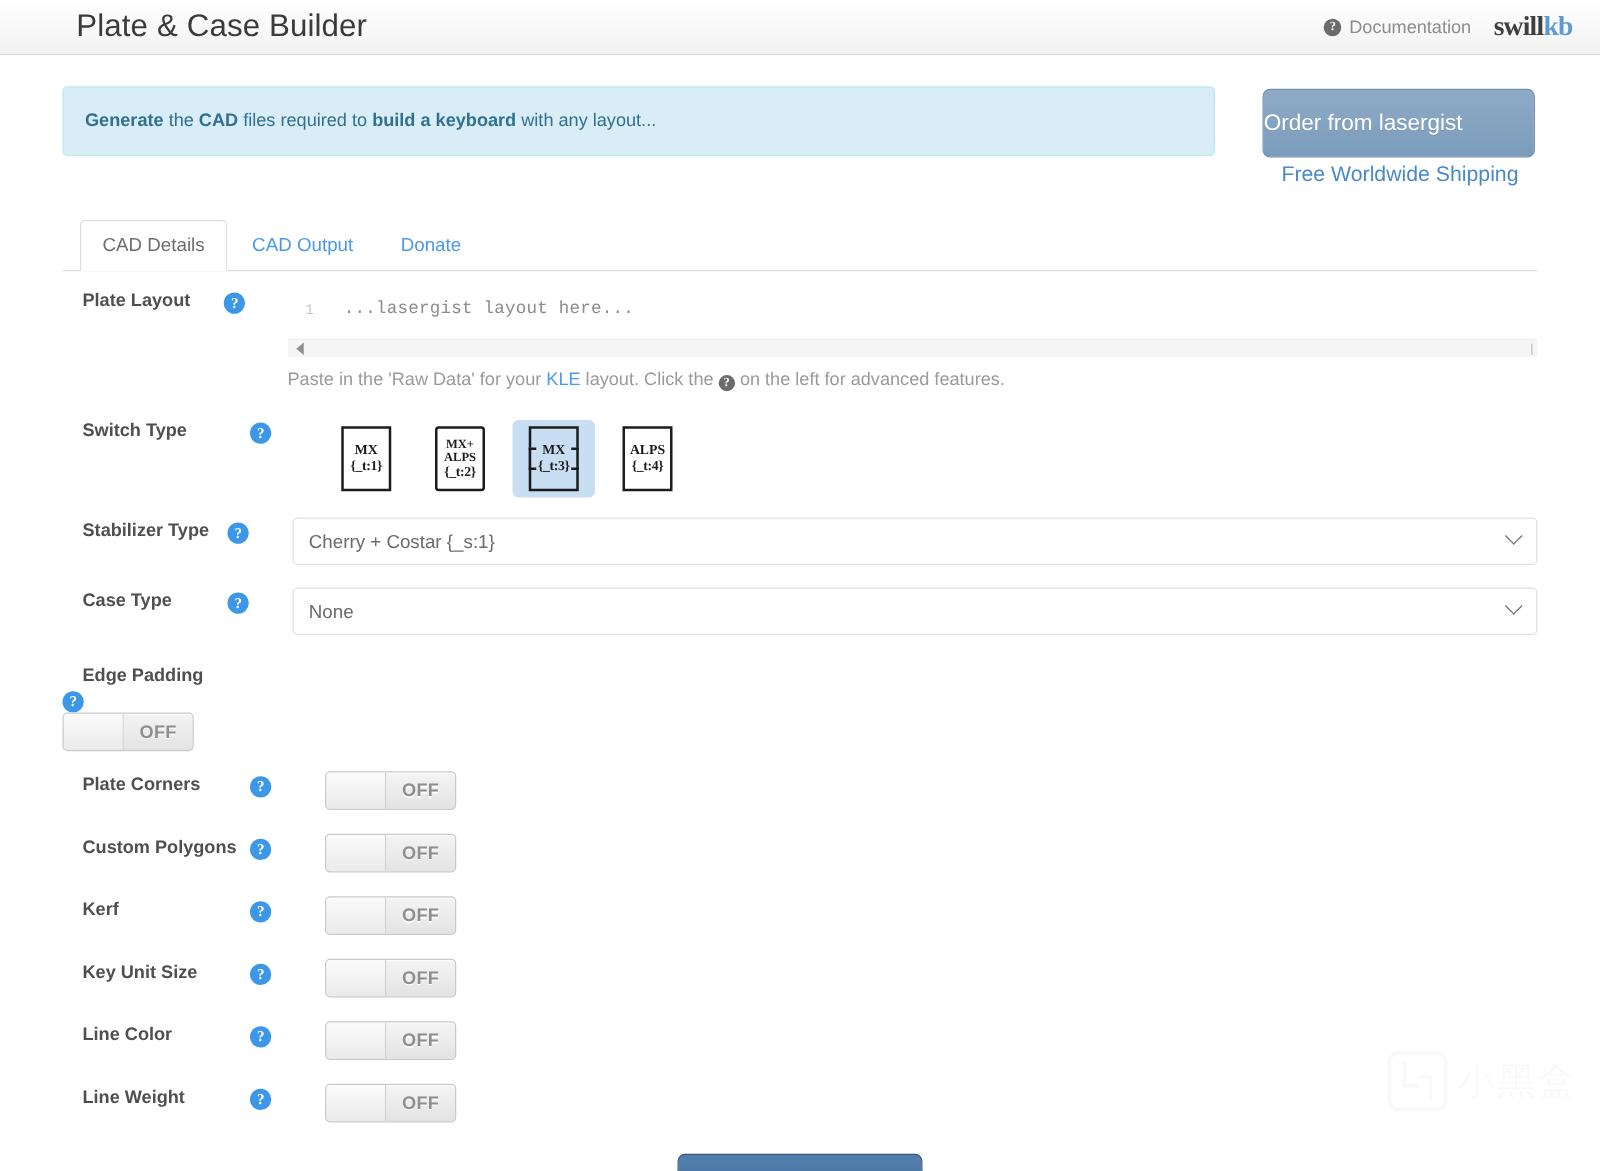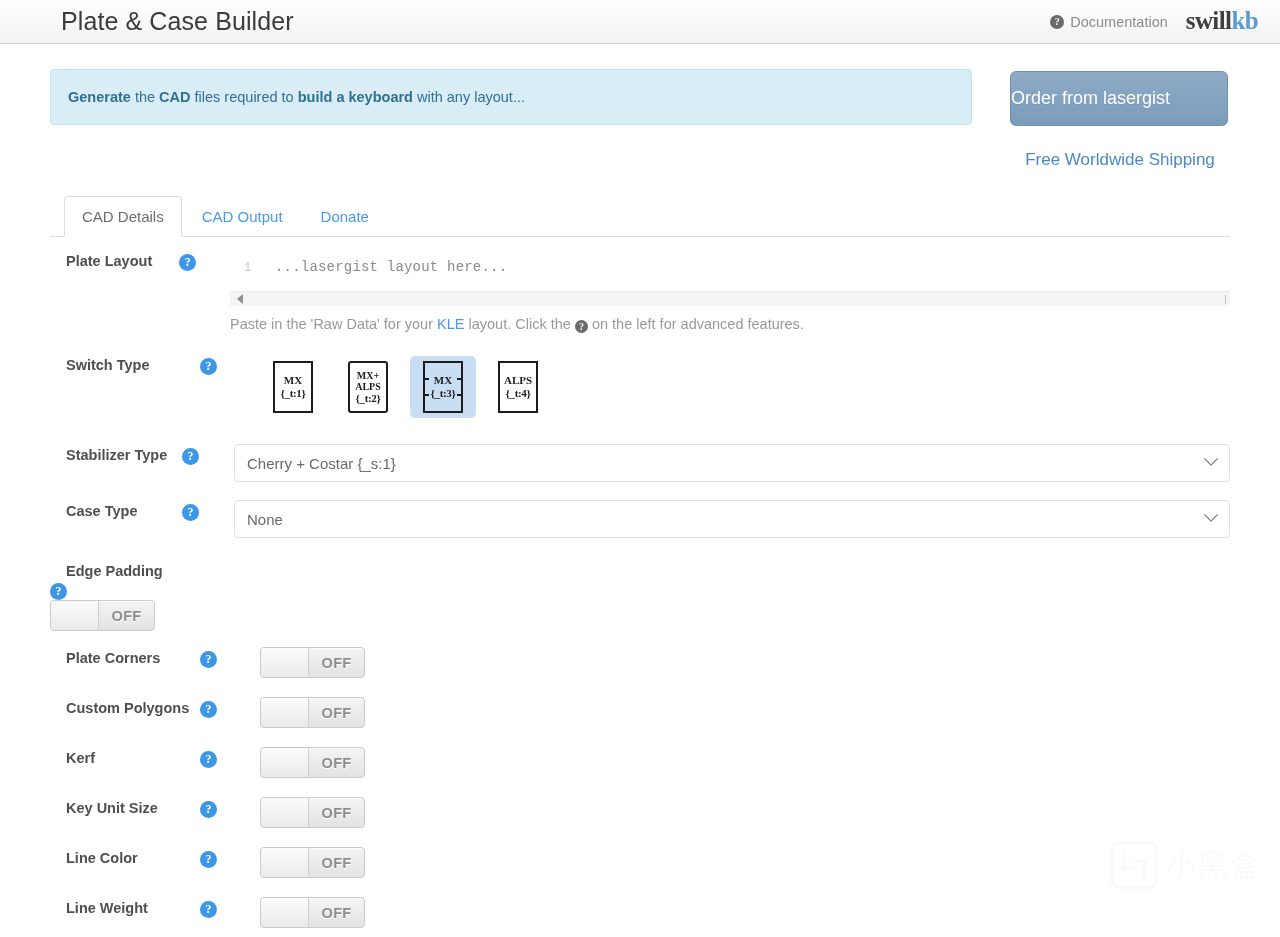--- a/index.html
+++ b/index.html
@@ -58,21 +58,21 @@
     background: #6b6b6b;
     color: #fff;
     font-size: 10px;
     font-weight: bold;
     line-height: 14px;
     text-align: center;
     font-family: "Liberation Serif", serif;
   }
   .logo {
     font-family: "Liberation Serif", serif;
-    font-size: 25px;
+    font-size: 22px;
     font-weight: bold;
     letter-spacing: -0.6px;
     line-height: 1;
     position: relative;
     top: -1px;
   }
   .logo .swill { color: #3f3f3f; }
   .logo .kb { color: #5b9bd5; }
 
   
@@ -120,21 +120,21 @@
     border-radius: 6px;
     color: #ffffff;
     font-size: 18px;
     line-height: 53px;
     text-align: left;
     cursor: pointer;
     text-shadow: 0 1px 0 rgba(0,0,0,.08);
   }
   .order-sub {
     display: block;
-    margin-top: 24px;
+    margin-top: 4px;
     color: #4a89c8;
     font-size: 17px;
     text-decoration: none;
     cursor: pointer;
   }
 
   
   .tabs {
     margin-top: 28px;
     border-bottom: 1px solid #dddddd;
@@ -522,21 +522,21 @@
             <div class="sw-box">
               <span>ALPS</span>
               <span class="code">{_t:4}</span>
             </div>
           </div>
 
         </div>
       </div>
     </div>
 
-    <div class="form-row" style="margin-top:26px;">
+    <div class="form-row" style="margin-top:16px;">
       <div class="form-label">Stabilizer Type</div>
       <div class="help-col">
         <span class="q-blue">?</span>
       </div>
       <div class="field-col">
         <div class="select">
           <span>Cherry + Costar {_s:1}</span>
           <span class="chevron"></span>
         </div>
       </div>

